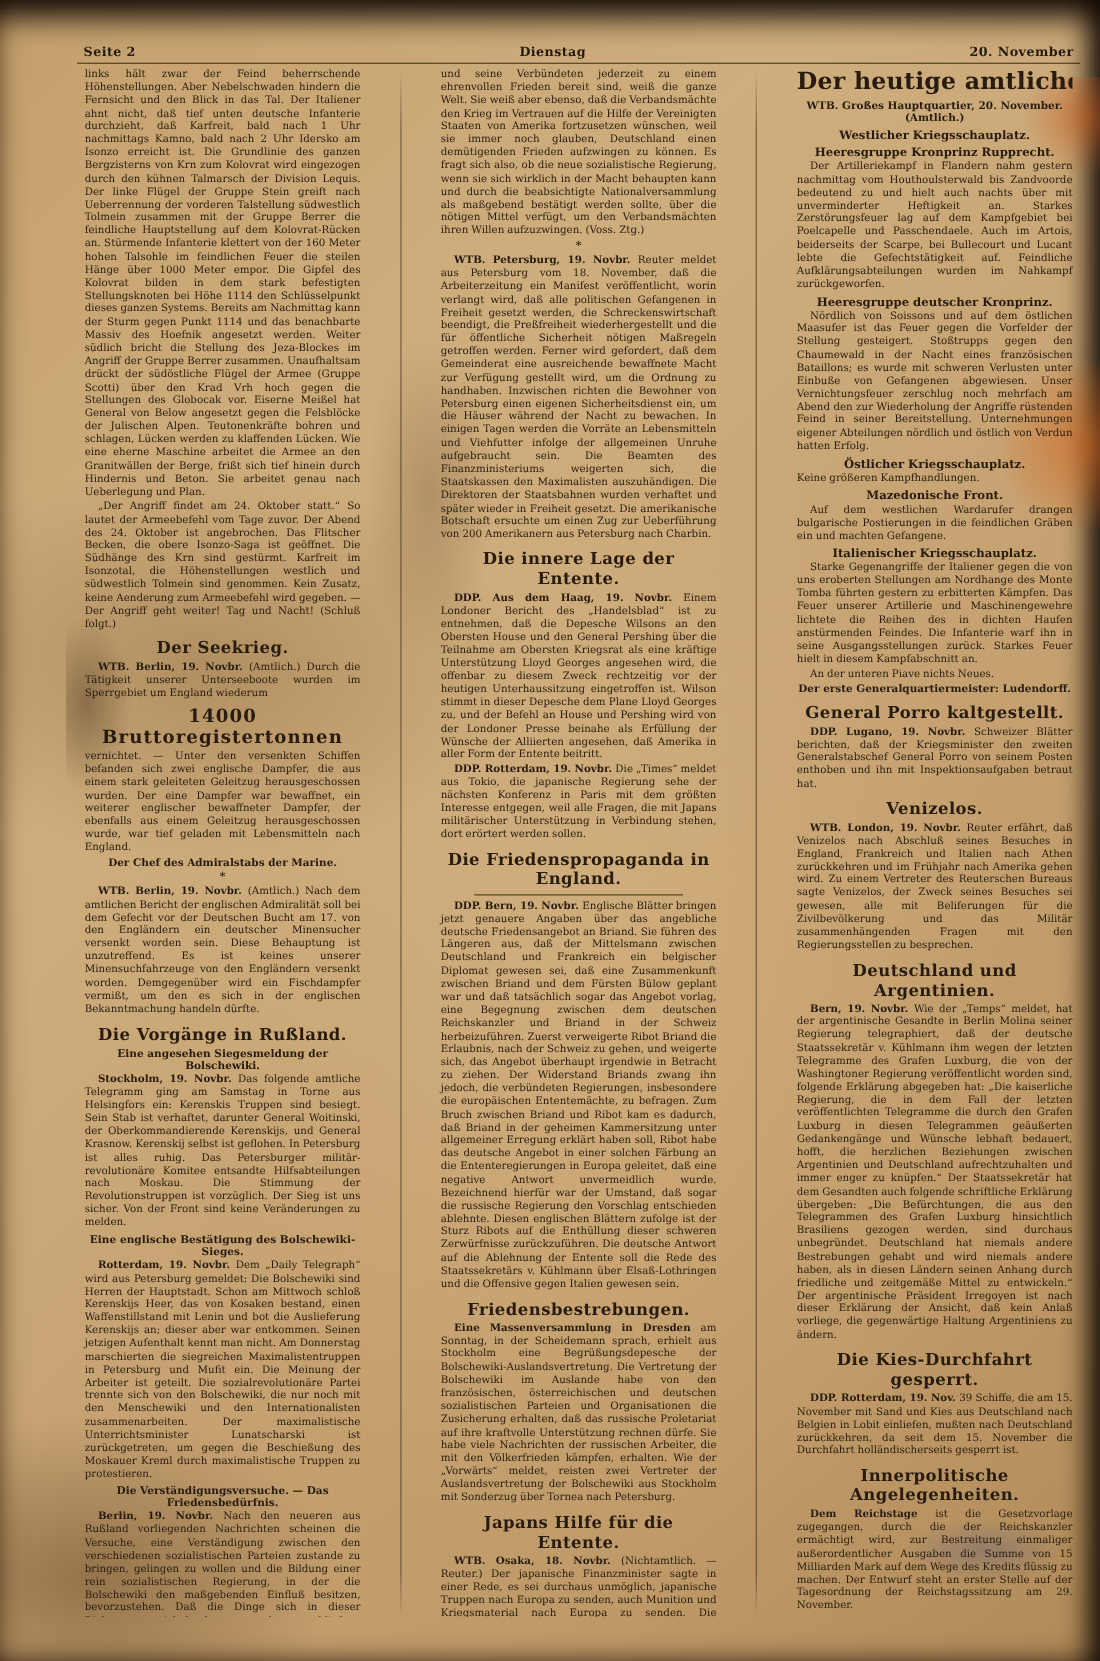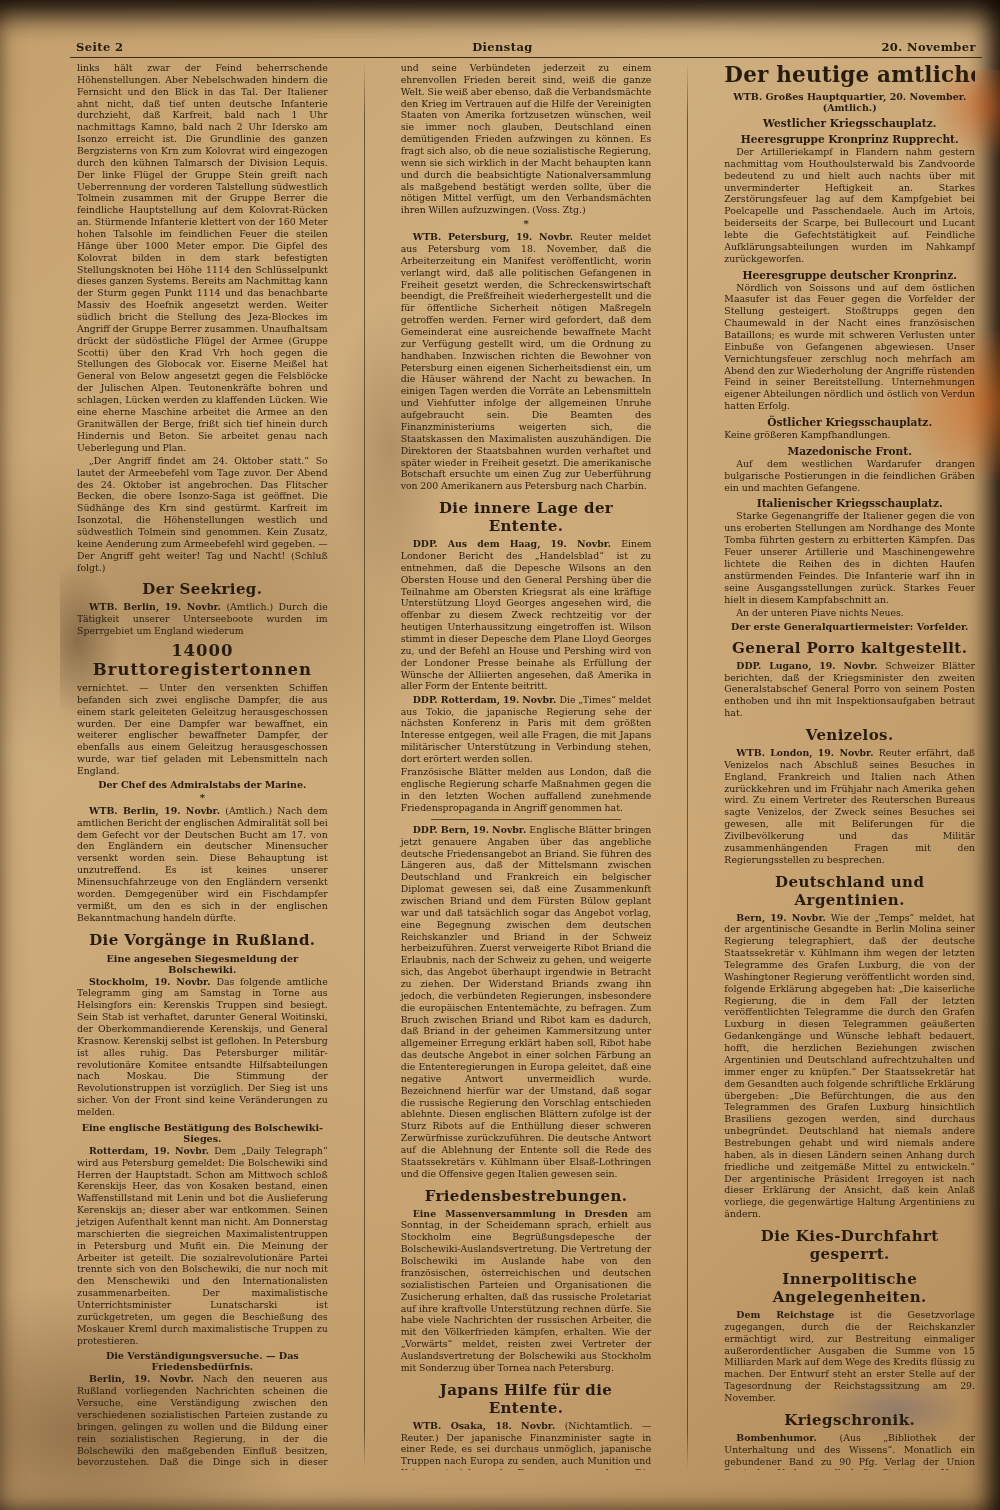--- a/index.html
+++ b/index.html
@@ -92,21 +92,21 @@
           <div class="blk p"><span class="lead">Berlin, 19. Novbr. </span>Nach den neueren aus Rußland vorliegenden Nachrichten scheinen die Versuche, eine Verständigung zwischen den verschiedenen sozialistischen Parteien zustande zu bringen, gelingen zu wollen und die Bildung einer rein sozialistischen Regierung, in der die Bolschewiki den maßgebenden Einfluß besitzen, bevorzustehen. Daß die Dinge sich in dieser Richtung entwickeln, kann man daraus schließen, daß bis vor kurzem mit der englischen Presse in Verbindung der Leninschen Auffassungsbewegung weiterleitete, jedoch die neue Lage auszunutzen ist. Es ist anzunehmen, daß die Verbandsdiplomatie nicht allein, sondern die Diplomatie aller Kriegführenden, wenn eine solche Regierung sich wirklich konstituiert hat, in kurzer Zeit vor Entscheidungen gestellt werden wird. Denn jede neue russische Regierung konnte mit Zunahme kommen, weil das Friedensbedürfnis im russischen Volke und Heere überwältigend ist, und so muß auch ihre erste Aufgabe ein ernster Versuch sein, auf dem Wege von Verhandlungen den Frieden herbeizuführen. Daß Deutschland</div>
         </div>
       <div class="vdiv"></div>
       <div class="col">
           <div class="blk p noindent">und seine Verbündeten jederzeit zu einem ehrenvollen Frieden bereit sind, weiß die ganze Welt. Sie weiß aber ebenso, daß die Verbandsmächte den Krieg im Vertrauen auf die Hilfe der Vereinigten Staaten von Amerika fortzusetzen wünschen, weil sie immer noch glauben, Deutschland einen demütigenden Frieden aufzwingen zu können. Es fragt sich also, ob die neue sozialistische Regierung, wenn sie sich wirklich in der Macht behaupten kann und durch die beabsichtigte Nationalversammlung als maßgebend bestätigt werden sollte, über die nötigen Mittel verfügt, um den Verbandsmächten ihren Willen aufzuzwingen. (Voss. Ztg.)</div>
           <div class="blk star">*</div>
           <div class="blk p"><span class="lead">WTB. Petersburg, 19. Novbr. </span>Reuter meldet aus Petersburg vom 18. November, daß die Arbeiterzeitung ein Manifest veröffentlicht, worin verlangt wird, daß alle politischen Gefangenen in Freiheit gesetzt werden, die Schreckenswirtschaft beendigt, die Preßfreiheit wiederhergestellt und die für öffentliche Sicherheit nötigen Maßregeln getroffen werden. Ferner wird gefordert, daß dem Gemeinderat eine ausreichende bewaffnete Macht zur Verfügung gestellt wird, um die Ordnung zu handhaben. Inzwischen richten die Bewohner von Petersburg einen eigenen Sicherheitsdienst ein, um die Häuser während der Nacht zu bewachen. In einigen Tagen werden die Vorräte an Lebensmitteln und Viehfutter infolge der allgemeinen Unruhe aufgebraucht sein. Die Beamten des Finanzministeriums weigerten sich, die Staatskassen den Maximalisten auszuhändigen. Die Direktoren der Staatsbahnen wurden verhaftet und später wieder in Freiheit gesetzt. Die amerikanische Botschaft ersuchte um einen Zug zur Ueberführung von 200 Amerikanern aus Petersburg nach Charbin.</div>
           <div class="blk h1">Die innere Lage der Entente.</div>
           <div class="blk p"><span class="lead">DDP. Aus dem Haag, 19. Novbr. </span>Einem Londoner Bericht des „Handelsblad“ ist zu entnehmen, daß die Depesche Wilsons an den Obersten House und den General Pershing über die Teilnahme am Obersten Kriegsrat als eine kräftige Unterstützung Lloyd Georges angesehen wird, die offenbar zu diesem Zweck rechtzeitig vor der heutigen Unterhaussitzung eingetroffen ist. Wilson stimmt in dieser Depesche dem Plane Lloyd Georges zu, und der Befehl an House und Pershing wird von der Londoner Presse beinahe als Erfüllung der Wünsche der Alliierten angesehen, daß Amerika in aller Form der Entente beitritt.</div>
           <div class="blk p"><span class="lead">DDP. Rotterdam, 19. Novbr. </span>Die „Times“ meldet aus Tokio, die japanische Regierung sehe der nächsten Konferenz in Paris mit dem größten Interesse entgegen, weil alle Fragen, die mit Japans militärischer Unterstützung in Verbindung stehen, dort erörtert werden sollen.</div>
-          <div class="blk p noindent">Französische Blätter melden aus London, daß die englische Regierung scharfe Maßnahmen gegen die in den letzten Wochen auffallend zunehmende Friedenspropaganda in Angriff genommen hat.</div>
+          <div class="blk h1">Die Friedenspropaganda in England.</div>
           <div class="blk rule"></div>
           <div class="blk p"><span class="lead">DDP. Bern, 19. Novbr. </span>Englische Blätter bringen jetzt genauere Angaben über das angebliche deutsche Friedensangebot an Briand. Sie führen des Längeren aus, daß der Mittelsmann zwischen Deutschland und Frankreich ein belgischer Diplomat gewesen sei, daß eine Zusammenkunft zwischen Briand und dem Fürsten Bülow geplant war und daß tatsächlich sogar das Angebot vorlag, eine Begegnung zwischen dem deutschen Reichskanzler und Briand in der Schweiz herbeizuführen. Zuerst verweigerte Ribot Briand die Erlaubnis, nach der Schweiz zu gehen, und weigerte sich, das Angebot überhaupt irgendwie in Betracht zu ziehen. Der Widerstand Briands zwang ihn jedoch, die verbündeten Regierungen, insbesondere die europäischen Ententemächte, zu befragen. Zum Bruch zwischen Briand und Ribot kam es dadurch, daß Briand in der geheimen Kammersitzung unter allgemeiner Erregung erklärt haben soll, Ribot habe das deutsche Angebot in einer solchen Färbung an die Ententeregierungen in Europa geleitet, daß eine negative Antwort unvermeidlich wurde. Bezeichnend hierfür war der Umstand, daß sogar die russische Regierung den Vorschlag entschieden ablehnte. Diesen englischen Blättern zufolge ist der Sturz Ribots auf die Enthüllung dieser schweren Zerwürfnisse zurückzuführen. Die deutsche Antwort auf die Ablehnung der Entente soll die Rede des Staatssekretärs v. Kühlmann über Elsaß-Lothringen und die Offensive gegen Italien gewesen sein.</div>
           <div class="blk h1">Friedensbestrebungen.</div>
           <div class="blk p"><span class="lead">Eine Massenversammlung in Dresden </span>am Sonntag, in der Scheidemann sprach, erhielt aus Stockholm eine Begrüßungsdepesche der Bolschewiki-Auslandsvertretung. Die Vertretung der Bolschewiki im Auslande habe von den französischen, österreichischen und deutschen sozialistischen Parteien und Organisationen die Zusicherung erhalten, daß das russische Proletariat auf ihre kraftvolle Unterstützung rechnen dürfe. Sie habe viele Nachrichten der russischen Arbeiter, die mit den Völkerfrieden kämpfen, erhalten. Wie der „Vorwärts“ meldet, reisten zwei Vertreter der Auslandsvertretung der Bolschewiki aus Stockholm mit Sonderzug über Tornea nach Petersburg.</div>
           <div class="blk h1">Japans Hilfe für die Entente.</div>
           <div class="blk p"><span class="lead">WTB. Osaka, 18. Novbr. </span>(Nichtamtlich. — Reuter.) Der japanische Finanzminister sagte in einer Rede, es sei durchaus unmöglich, japanische Truppen nach Europa zu senden, auch Munition und Kriegsmaterial nach Europa zu senden. Die Alliierten wünschten Geld, welches Japan nicht besitze und hätten niemals darauf gedrängt. Die Japaner hätten ihre Bereitwilligkeit, der Sache der Verbündeten zu dienen, bewiesen durch die Bereitstellung der Schiffahrt, durch Hilfe der Marine und durch Unterstützung der Schiffsbauindustrie und mit Geldmitteln, die sie den Alliierten mittelbar oder unmittelbar leisteten. Die finanzielle Hilfe beläuft sich gegenwärtig auf eine Milliarde Pfund Sterling.</div>
         </div>
       <div class="vdiv"></div>
       <div class="col">
           <div class="blk h1big">Der heutige amtliche Tagesbericht.</div>
@@ -116,28 +116,29 @@
           <div class="blk p">Der Artilleriekampf in Flandern nahm gestern nachmittag vom Houthoulsterwald bis Zandvoorde bedeutend zu und hielt auch nachts über mit unverminderter Heftigkeit an. Starkes Zerstörungsfeuer lag auf dem Kampfgebiet bei Poelcapelle und Passchendaele. Auch im Artois, beiderseits der Scarpe, bei Bullecourt und Lucant lebte die Gefechtstätigkeit auf. Feindliche Aufklärungsabteilungen wurden im Nahkampf zurückgeworfen.</div>
           <div class="blk h2">Heeresgruppe deutscher Kronprinz.</div>
           <div class="blk p">Nördlich von Soissons und auf dem östlichen Maasufer ist das Feuer gegen die Vorfelder der Stellung gesteigert. Stoßtrupps gegen den Chaumewald in der Nacht eines französischen Bataillons; es wurde mit schweren Verlusten unter Einbuße von Gefangenen abgewiesen. Unser Vernichtungsfeuer zerschlug noch mehrfach am Abend den zur Wiederholung der Angriffe rüstenden Feind in seiner Bereitstellung. Unternehmungen eigener Abteilungen nördlich und östlich von Verdun hatten Erfolg.</div>
           <div class="blk h2">Östlicher Kriegsschauplatz.</div>
           <div class="blk p noindent">Keine größeren Kampfhandlungen.</div>
           <div class="blk h2">Mazedonische Front.</div>
           <div class="blk p">Auf dem westlichen Wardarufer drangen bulgarische Postierungen in die feindlichen Gräben ein und machten Gefangene.</div>
           <div class="blk h2">Italienischer Kriegsschauplatz.</div>
           <div class="blk p">Starke Gegenangriffe der Italiener gegen die von uns eroberten Stellungen am Nordhange des Monte Tomba führten gestern zu erbitterten Kämpfen. Das Feuer unserer Artillerie und Maschinengewehre lichtete die Reihen des in dichten Haufen anstürmenden Feindes. Die Infanterie warf ihn in seine Ausgangsstellungen zurück. Starkes Feuer hielt in diesem Kampfabschnitt an.</div>
           <div class="blk p">An der unteren Piave nichts Neues.</div>
-          <div class="blk pc">Der erste Generalquartiermeister: Vorfelder.</div>
+          <div class="blk pc">Der erste Generalquartiermeister: Ludendorff.</div>
           <div class="blk h1">General Porro kaltgestellt.</div>
           <div class="blk p"><span class="lead">DDP. Lugano, 19. Novbr. </span>Schweizer Blätter berichten, daß der Kriegsminister den zweiten Generalstabschef General Porro von seinem Posten enthoben und ihn mit Inspektionsaufgaben betraut hat.</div>
           <div class="blk h1">Venizelos.</div>
           <div class="blk p"><span class="lead">WTB. London, 19. Novbr. </span>Reuter erfährt, daß Venizelos nach Abschluß seines Besuches in England, Frankreich und Italien nach Athen zurückkehren und im Frühjahr nach Amerika gehen wird. Zu einem Vertreter des Reuterschen Bureaus sagte Venizelos, der Zweck seines Besuches sei gewesen, alle mit Beliferungen für die Zivilbevölkerung und das Militär zusammenhängenden Fragen mit den Regierungsstellen zu besprechen.</div>
           <div class="blk h1">Deutschland und Argentinien.</div>
           <div class="blk p"><span class="lead">Bern, 19. Novbr. </span>Wie der „Temps“ meldet, hat der argentinische Gesandte in Berlin Molina seiner Regierung telegraphiert, daß der deutsche Staatssekretär v. Kühlmann ihm wegen der letzten Telegramme des Grafen Luxburg, die von der Washingtoner Regierung veröffentlicht worden sind, folgende Erklärung abgegeben hat: „Die kaiserliche Regierung, die in dem Fall der letzten veröffentlichten Telegramme die durch den Grafen Luxburg in diesen Telegrammen geäußerten Gedankengänge und Wünsche lebhaft bedauert, hofft, die herzlichen Beziehungen zwischen Argentinien und Deutschland aufrechtzuhalten und immer enger zu knüpfen.“ Der Staatssekretär hat dem Gesandten auch folgende schriftliche Erklärung übergeben: „Die Befürchtungen, die aus den Telegrammen des Grafen Luxburg hinsichtlich Brasiliens gezogen werden, sind durchaus unbegründet. Deutschland hat niemals andere Bestrebungen gehabt und wird niemals andere haben, als in diesen Ländern seinen Anhang durch friedliche und zeitgemäße Mittel zu entwickeln.“ Der argentinische Präsident Irregoyen ist nach dieser Erklärung der Ansicht, daß kein Anlaß vorliege, die gegenwärtige Haltung Argentiniens zu ändern.</div>
           <div class="blk h1">Die Kies-Durchfahrt gesperrt.</div>
+          <div class="blk p"><span class="lead">DDP. Rotterdam, 19. Nov. </span>39 Schiffe, die am 15. November mit Sand und Kies aus Deutschland nach Belgien in Lobit einliefen, mußten nach Deutschland zurückkehren, da seit dem 15. November die Durchfahrt holländischerseits gesperrt ist.</div>
           <div class="blk h1">Innerpolitische Angelegenheiten.</div>
           <div class="blk p"><span class="lead">Dem Reichstage </span>ist die Gesetzvorlage zugegangen, durch die der Reichskanzler ermächtigt wird, zur Bestreitung einmaliger außerordentlicher Ausgaben die Summe von 15 Milliarden Mark auf dem Wege des Kredits flüssig zu machen. Der Entwurf steht an erster Stelle auf der Tagesordnung der Reichstagssitzung am 29. November.</div>
           <div class="blk h1">Kriegschronik.</div>
           <div class="blk p"><span class="lead">Bombenhumor. </span>(Aus „Bibliothek der Unterhaltung und des Wissens“. Monatlich ein gebundener Band zu 90 Pfg. Verlag der Union Deutsche Verlagsgesellschaft, Stuttgart.) Unsere Männer im Felde verwenden aus Granaten und Geschoßhülsen zu allerlei Dingen Kunstwerke aus Erinnerungen aller Kaliber, aus Blindgängern zu jeder Zeit dergleichen. So haben auch etwa in den Tagen der nach amerikanischen Blindgängern die beschossenen Spottverse:</div>
           <div class="blk verse">„O Wanderer, sei mild zu blind</div>
           <div class="blk verse">Wie wir, ihr Briten, gab zum Gild ich sind.</div>
           <div class="blk verse">Sind, kann und nicht für das.“</div>
           <div class="blk p noindent">Und die amerikanischen Granaten:</div>
         </div>
     </div>

